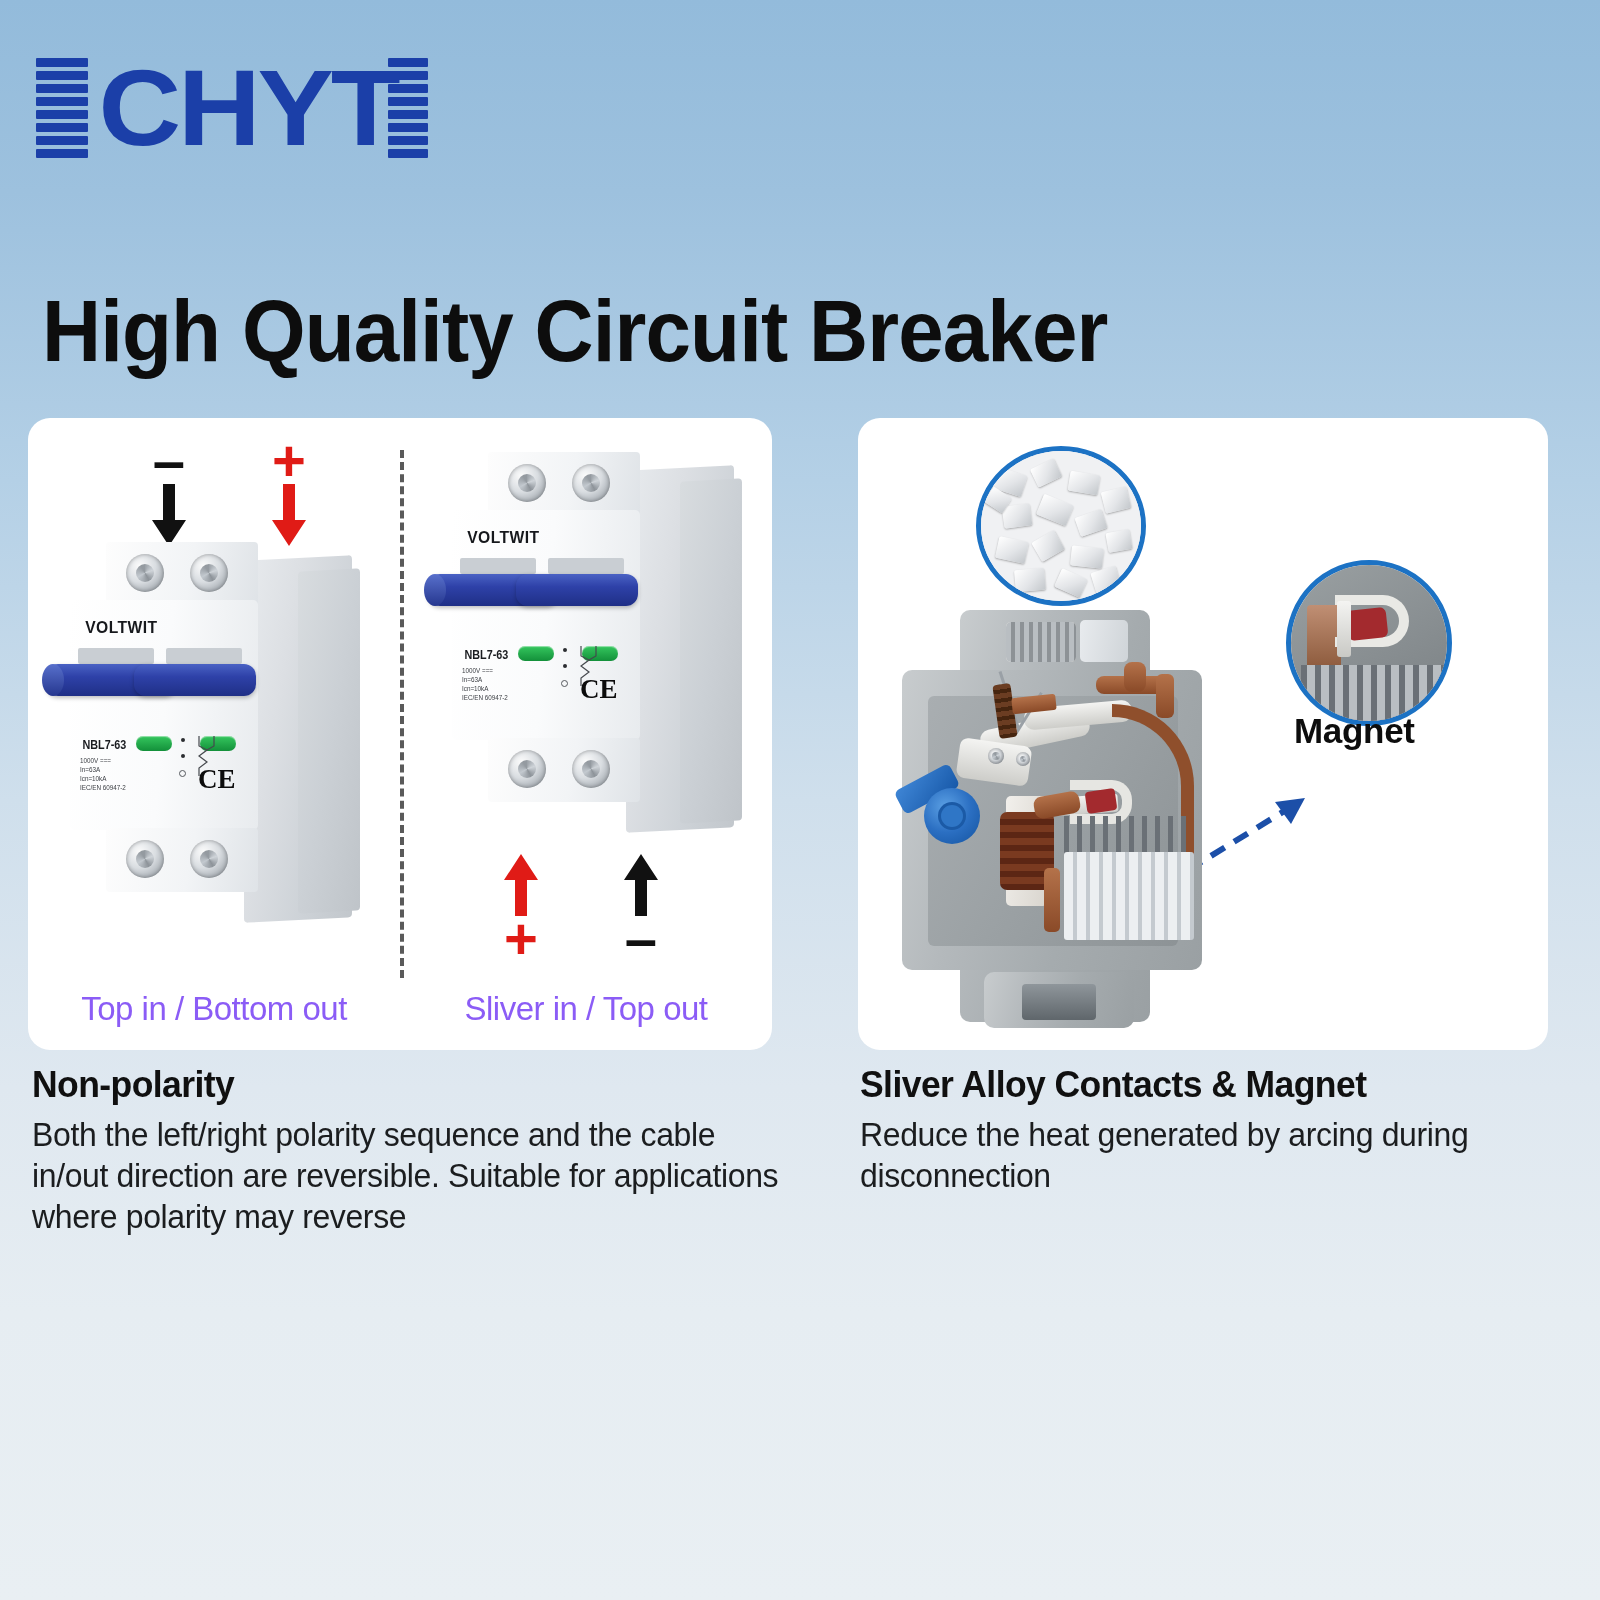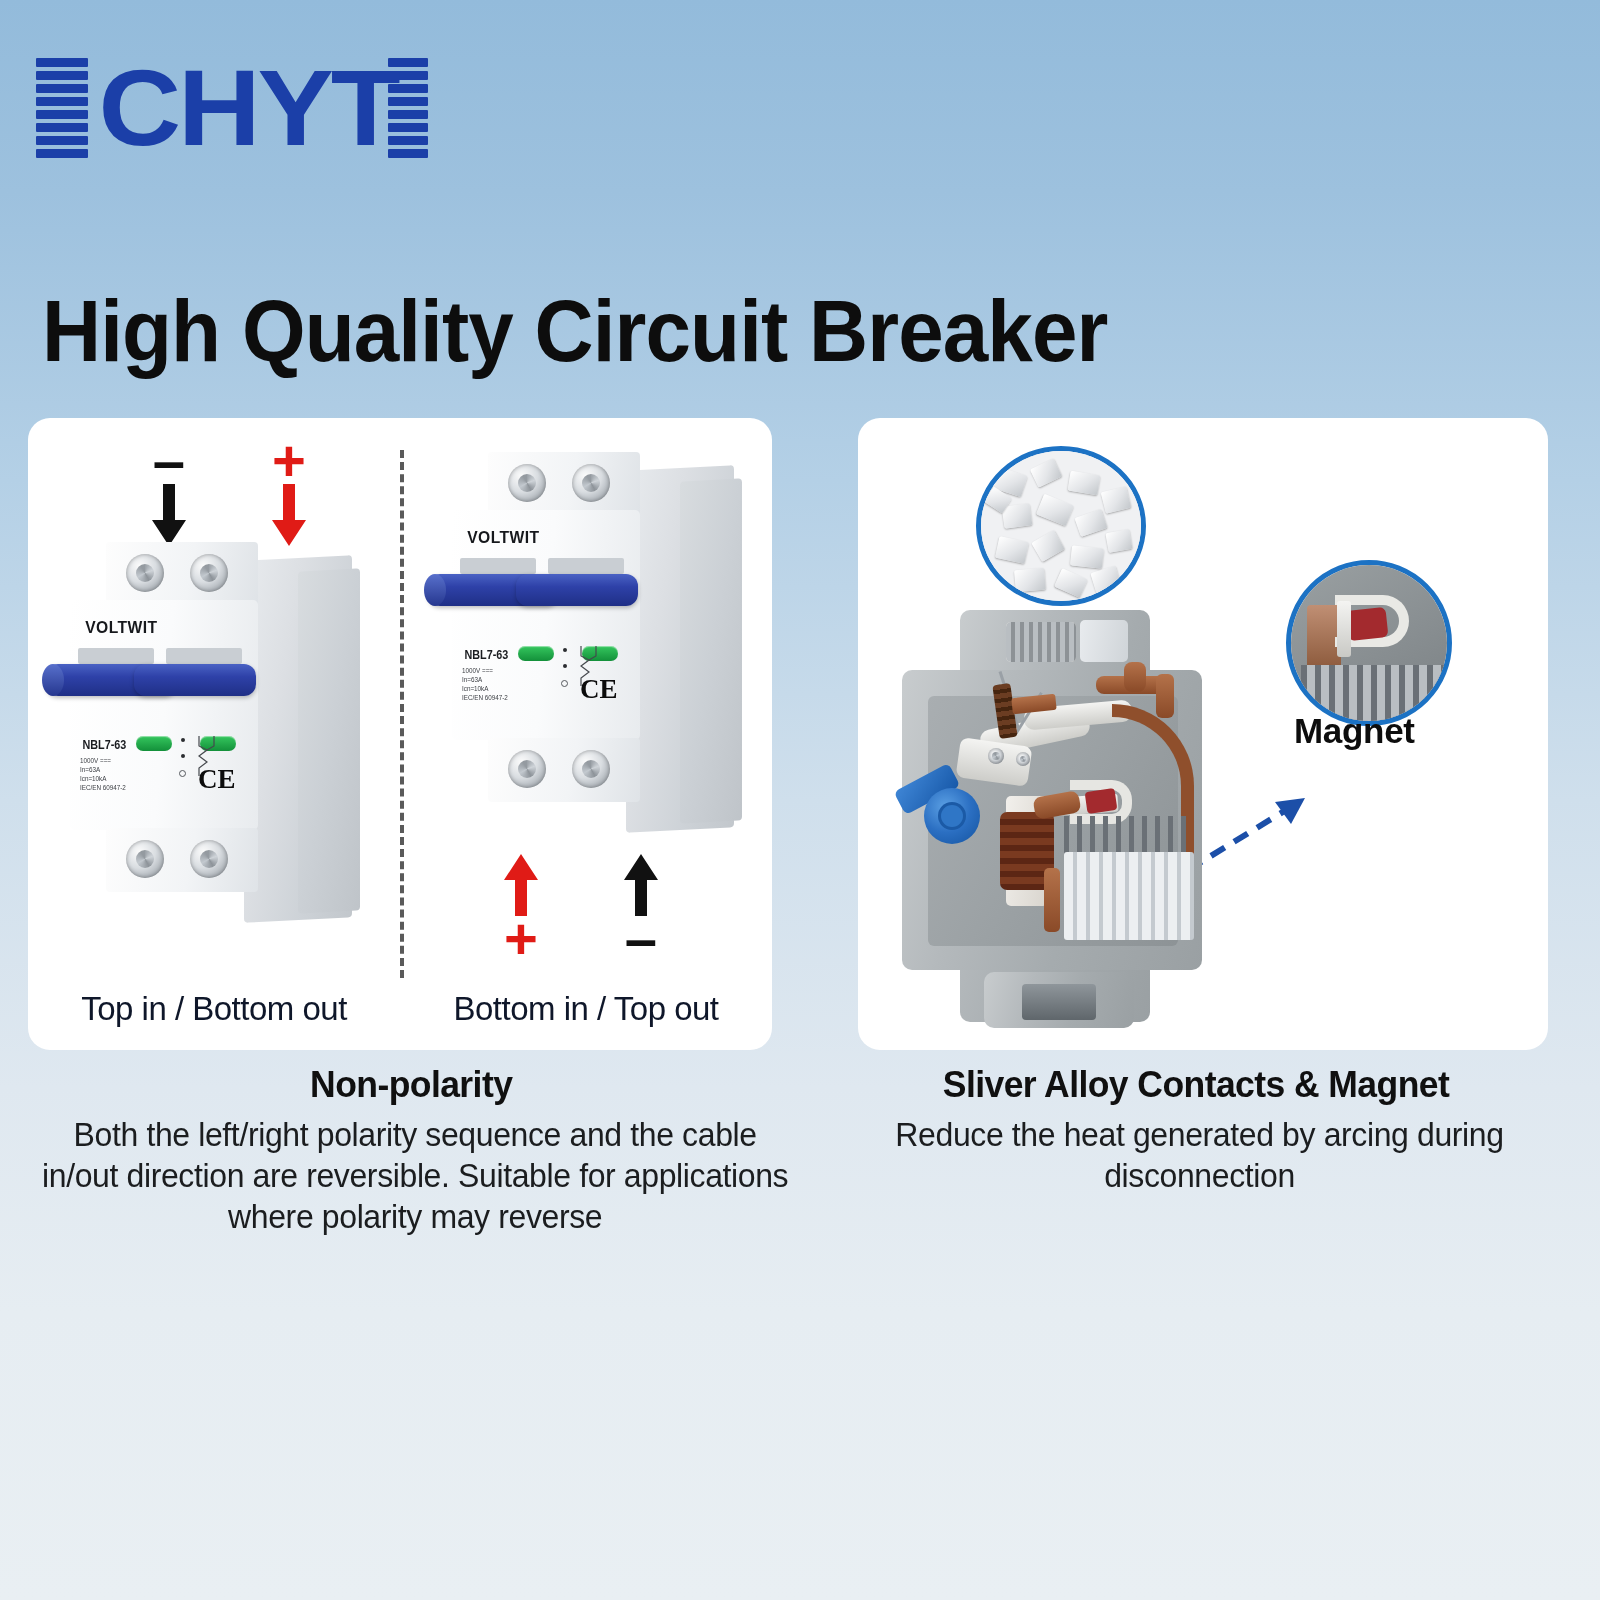--- a/index.html
+++ b/index.html
@@ -51,21 +51,21 @@
   .arrow-row { position:absolute; display:flex; gap:74px; }
   .sign { font-size:58px; font-weight:bold; line-height:34px; text-align:center; width:46px; }
   .sign.minus { color:#111; }
   .sign.plus  { color:#e01b16; }
   .arrow-unit { display:flex; flex-direction:column; align-items:center; gap:6px; }
 
   .arr { width:46px; height:62px; }
 
   .caption {
     position:absolute; bottom:22px; left:0; right:0; text-align:center;
-    font-size:33px; color:#0f172a; letter-spacing:-0.5px;
+    font-size:33px; color:#8b5cf6; letter-spacing:-0.5px;
   }
 
   
   .breaker { position:absolute; }
   .bk-term {
     position:absolute; background:linear-gradient(100deg,#fdfdfd 0%,#f2f4f6 55%,#dfe3e7 100%);
     border-radius:4px;
   }
   .bk-screw {
     position:absolute; border-radius:50%;
@@ -166,21 +166,21 @@
   }
   .magnet-fill { position:absolute; inset:0; background:linear-gradient(150deg,#9aa0a2 0%,#878d90 60%,#7a8083 100%); }
 
   .co-label {
     position:absolute; font-size:30px; font-weight:bold; color:#0d0d0d;
     line-height:38px; letter-spacing:-0.3px;
   }
   .co-label.big { font-size:35px; line-height:50px; }
 
   
-  .block { position:absolute;text-align:center; }
+  .block { position:absolute; }
   #block-left  { left:32px;  top:1064px; width:790px; }
   #block-right { left:860px; top:1064px; width:700px; }
   .blk-head {
     font-size:37px; font-weight:bold; color:#101010;
     letter-spacing:-0.6px; margin-bottom:8px;
     transform:scaleX(0.96); transform-origin:left center;
   }
   .blk-body {
     font-size:33px; color:#1b1d1f; line-height:41px; letter-spacing:-0.4px;
     transform:scaleX(0.97); transform-origin:left top;
@@ -319,21 +319,21 @@
         <div class="sign plus">+</div>
       </div>
       <div class="arrow-unit">
         <svg class="arr" viewBox="0 0 46 62">
           <path d="M23 0 L40 26 H29 v36 H17 V26 H6 Z" fill="#111"></path>
         </svg>
         <div class="sign minus">–</div>
       </div>
     </div>
 
-    <div class="caption">Bottom in / Top out</div>
+    <div class="caption">Sliver in / Top out</div>
   </div>
 </div>
 
 <div class="card" id="card-right">
 
   <svg style="position:absolute; inset:0; width:100%; height:100%; pointer-events:none;">
     <line x1="200" y1="262" x2="200" y2="175" stroke="#1c4fa8" stroke-width="6" stroke-dasharray="16 11"></line>
     <path d="M200 152 l12 28 h-24 Z" fill="#1c4fa8"></path>
     <line x1="330" y1="452" x2="428" y2="392" stroke="#1c4fa8" stroke-width="6" stroke-dasharray="16 11"></line>
     <path d="M447 380 l-30 4 l16 22 Z" fill="#1c4fa8"></path>

